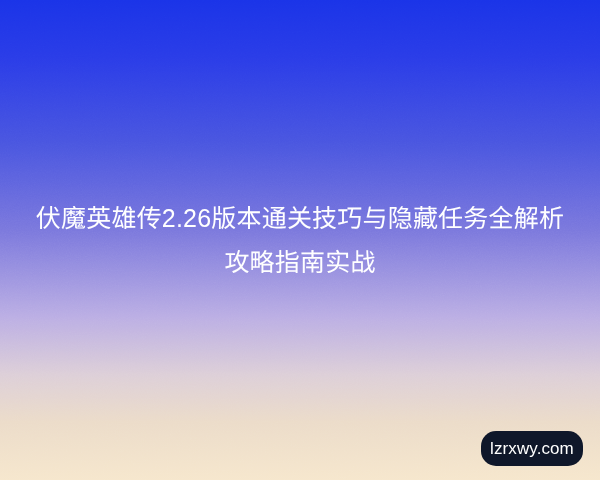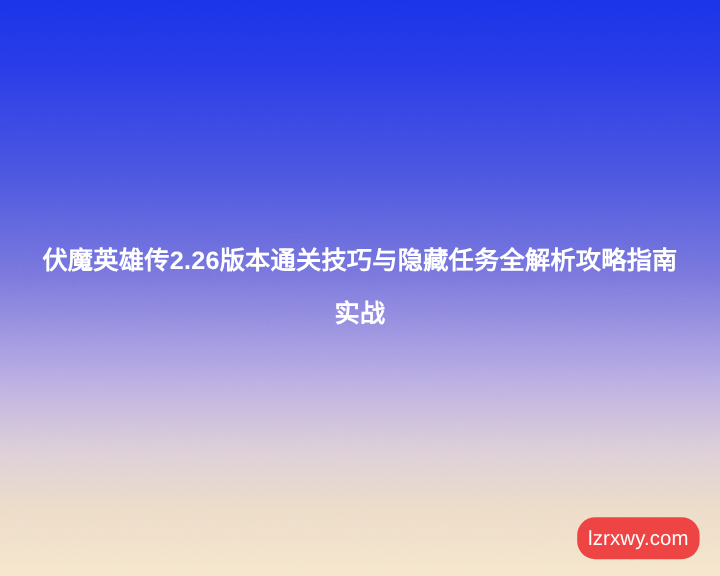--- a/index.html
+++ b/index.html
@@ -42,23 +42,23 @@
     left: 0;
     right: 0;
     top: 196px;
     padding: 0 34px;
     box-sizing: border-box;
     text-align: center;
   }
 
   .title-text {
     margin: 0;
-    font-size: 21px;
+    font-size: 25px;
     line-height: 44px;
-    font-weight: 700;
+    font-weight: 400;
     color: #ffffff;
     letter-spacing: 0.2px;
     text-rendering: optimizeLegibility;
   }
 
   
   .watermark-badge {
     position: absolute;
     z-index: 4;
     left: 481px;
@@ -95,17 +95,17 @@
         <feColorMatrix type="saturate" values="0"></feColorMatrix>
       </filter>
     </defs>
     <rect width="600" height="480" filter="url(#grainFilter)"></rect>
   </svg>
 
   <div class="title-block">
     <h1 class="title-text" style="color: rgb(255, 255, 255);">伏魔英雄传2.26版本通关技巧与隐藏任务全解析攻略指南实战</h1>
   </div>
 
-  <div class="watermark-badge" style="background: #ef4444; border-radius: 15px;">
+  <div class="watermark-badge" style="background: #0f172a; border-radius: 15px;">
     <span class="watermark-label" style="color: rgb(255, 255, 255);">lzrxwy.com</span>
   </div>
 
 </div>
 
 </body></html>

